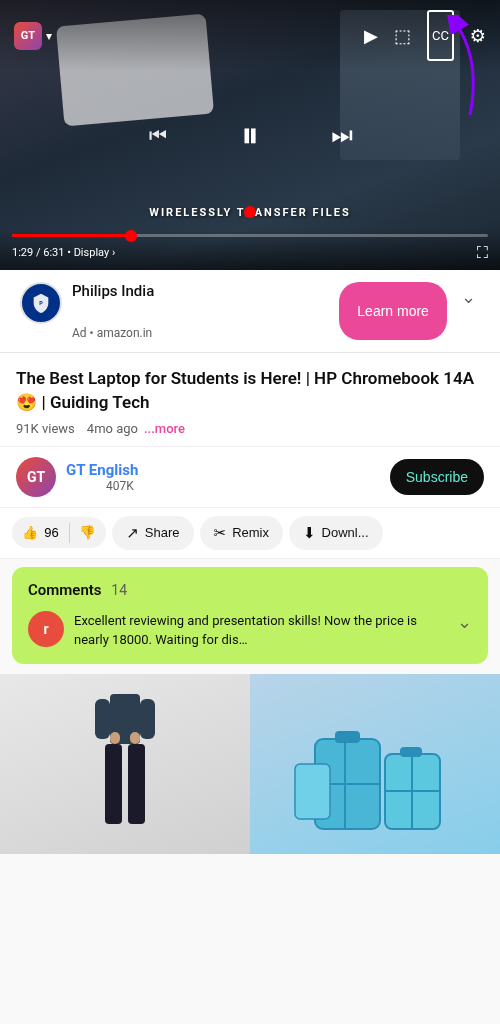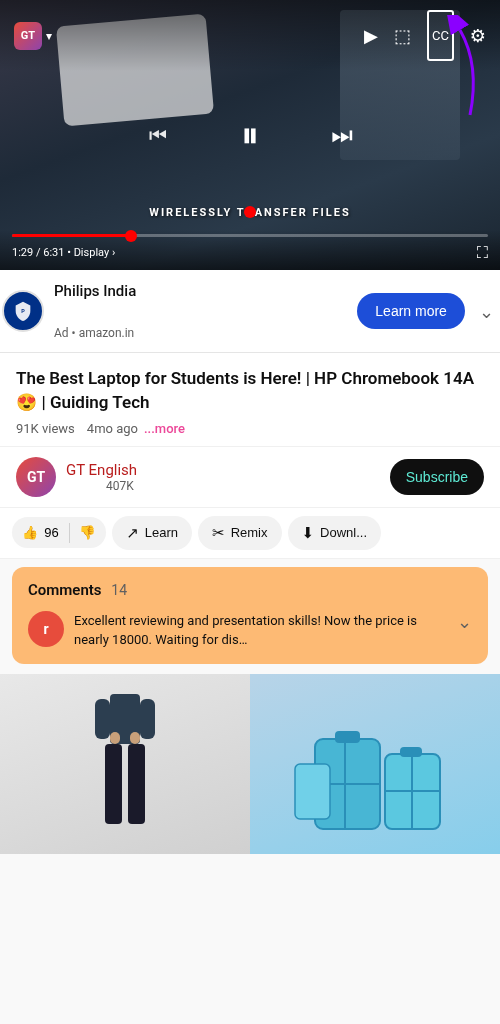--- a/index.html
+++ b/index.html
@@ -196,23 +196,22 @@
       font-size: 11px;
     }
     .fullscreen-icon {
       color: white;
       font-size: 16px;
     }
 
     
     .ad-section {
       background: white;
-      padding: 12px 2px;
-      display: flex;
-      align-items: center;
+      padding: 12px 20px;
+      display: flex;
       border-bottom: 1px solid #e5e5e5;
       position: relative;
     }
     .ad-logo {
       width: 42px;
       height: 42px;
       border-radius: 50%;
       background: #003087;
       display: flex;
       align-items: center;
@@ -235,21 +234,21 @@
       font-size: 15px;
       font-weight: 500;
       color: #0f0f0f;
     }
     .ad-label {
       font-size: 12px;
       color: #606060;
       margin-top: 26px;
     }
     .learn-more-btn {
-      background: #1d4ed8;
+      background: #ec4899;
       color: white;
       border: none;
       border-radius: 20px;
       padding: 10px 18px;
       font-size: 14px;
       font-weight: 500;
       cursor: pointer;
       margin-right: 10px;
       white-space: nowrap;
     }
@@ -306,22 +305,22 @@
       font-size: 14px;
       font-weight: bold;
       margin-right: 10px;
       flex-shrink: 0;
     }
     .channel-info {
       flex: 1;
     }
     .channel-name {
       font-size: 15px;
-      font-weight: 400;
-      color: #b91c1c;
+      font-weight: 700;
+      color: #3b82f6;
     }
     .channel-subs {
       font-size: 12px;
       color: #606060;
       margin-left: 40px;
     }
     .subscribe-btn {
       background: #0f0f0f;
       color: #5eead4;
       border: none;
@@ -385,21 +384,21 @@
     }
     .dislike-btn {
       background: transparent;
       border: none;
       padding: 8px 10px;
       cursor: pointer;
     }
 
     
     .comments-section {
-      background: #fdba74;
+      background: #bef264;
       padding: 14px 16px;
       margin-top: 8px;
       border-radius: 12px;
       margin: 8px 12px;
     }
     .comments-header {
       font-size: 15px;
       font-weight: 600;
       color: #0f0f0f;
       margin-bottom: 12px;
@@ -592,21 +591,21 @@
       <span>👍</span>
       <span>96</span>
     </button>
     <div class="like-divider"></div>
     <button class="dislike-btn">
       <span>👎</span>
     </button>
   </div>
   <button class="action-btn">
     <span class="icon">↗</span>
-    <span>Learn</span>
+    <span>Share</span>
   </button>
   <button class="action-btn">
     <span class="icon">✂</span>
     <span>Remix</span>
   </button>
   <button class="action-btn">
     <span class="icon">⬇</span>
     <span>Downl...</span>
   </button>
 </div>

